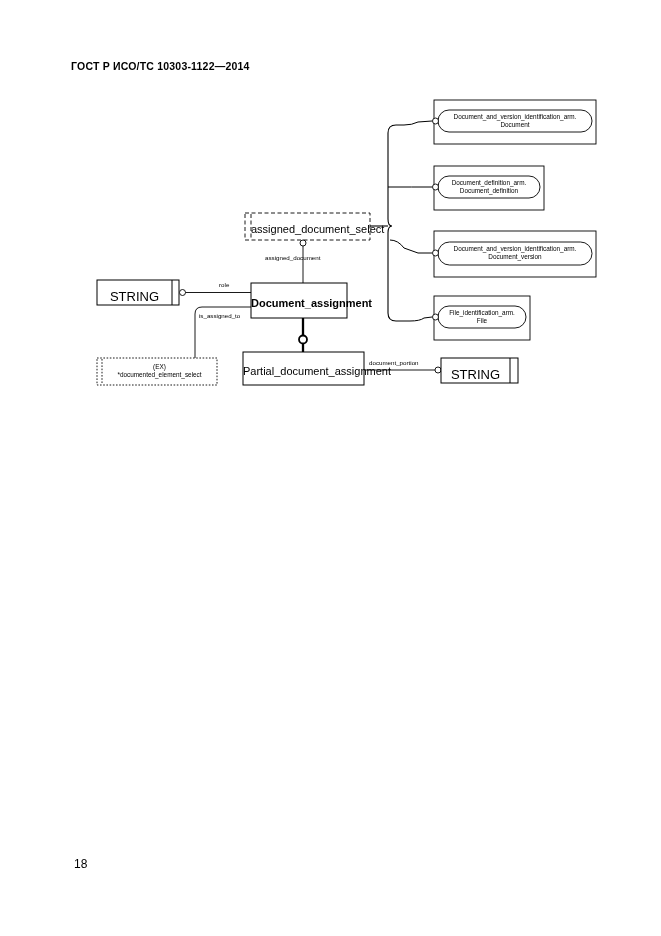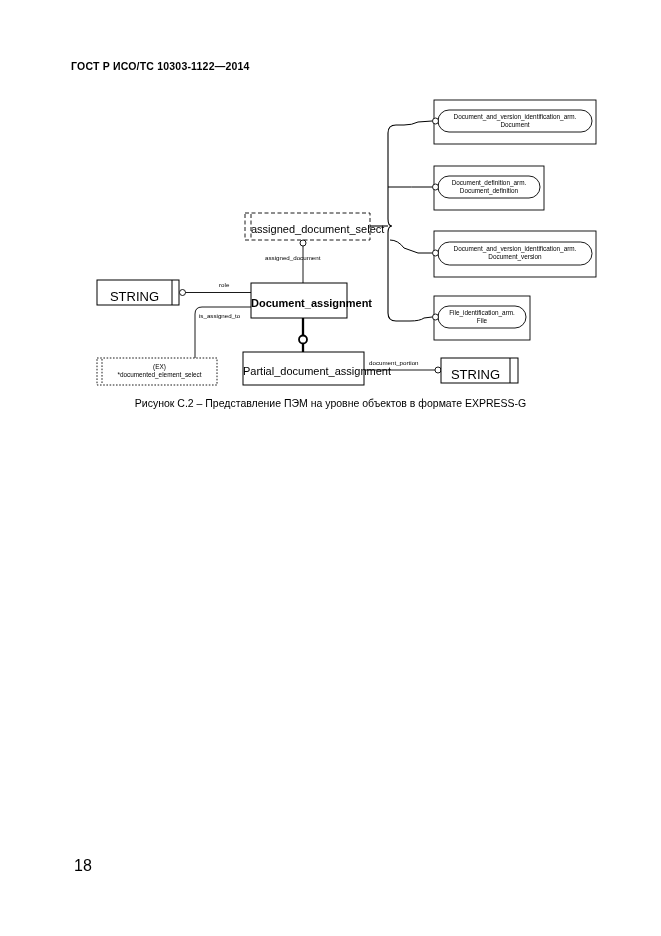--- a/index.html
+++ b/index.html
@@ -14,21 +14,21 @@
   .page{position:absolute;left:0;top:0;width:661px;height:716px;}
 
   .std-header{
     position:absolute;left:71px;top:60px;
     font-size:10.5px;font-weight:bold;letter-spacing:0.2px;
     white-space:nowrap;
   }
 
   .page-number{
     position:absolute;left:74px;top:857px;
-    font-size:16px;
+    font-size:12px;
   }
 
   .figure-caption{
     position:absolute;left:0px;top:397px;width:661px;
     text-align:center;font-size:10.5px;
     white-space:nowrap;
   }
 
   
   .diagram{position:absolute;left:0;top:0;width:661px;height:430px;}
@@ -164,17 +164,16 @@
     <div class="edgelabel" style="left:265px;top:254px;">assigned_document</div>
 
     <div class="edgelabel" style="left:219px;top:281px;">role</div>
 
     <div class="edgelabel" style="left:199px;top:312px;">is_assigned_to</div>
 
     <div class="edgelabel" style="left:369px;top:359px;">document_portion</div>
 
   </div>
 
-  <div class="figure-caption">Рисунок С.2 –  Представление ПЭМ на уровне объектов в формате EXPRESS-G</div>
 
   <div class="page-number">18</div>
 
 </div>
 
 </body></html>

